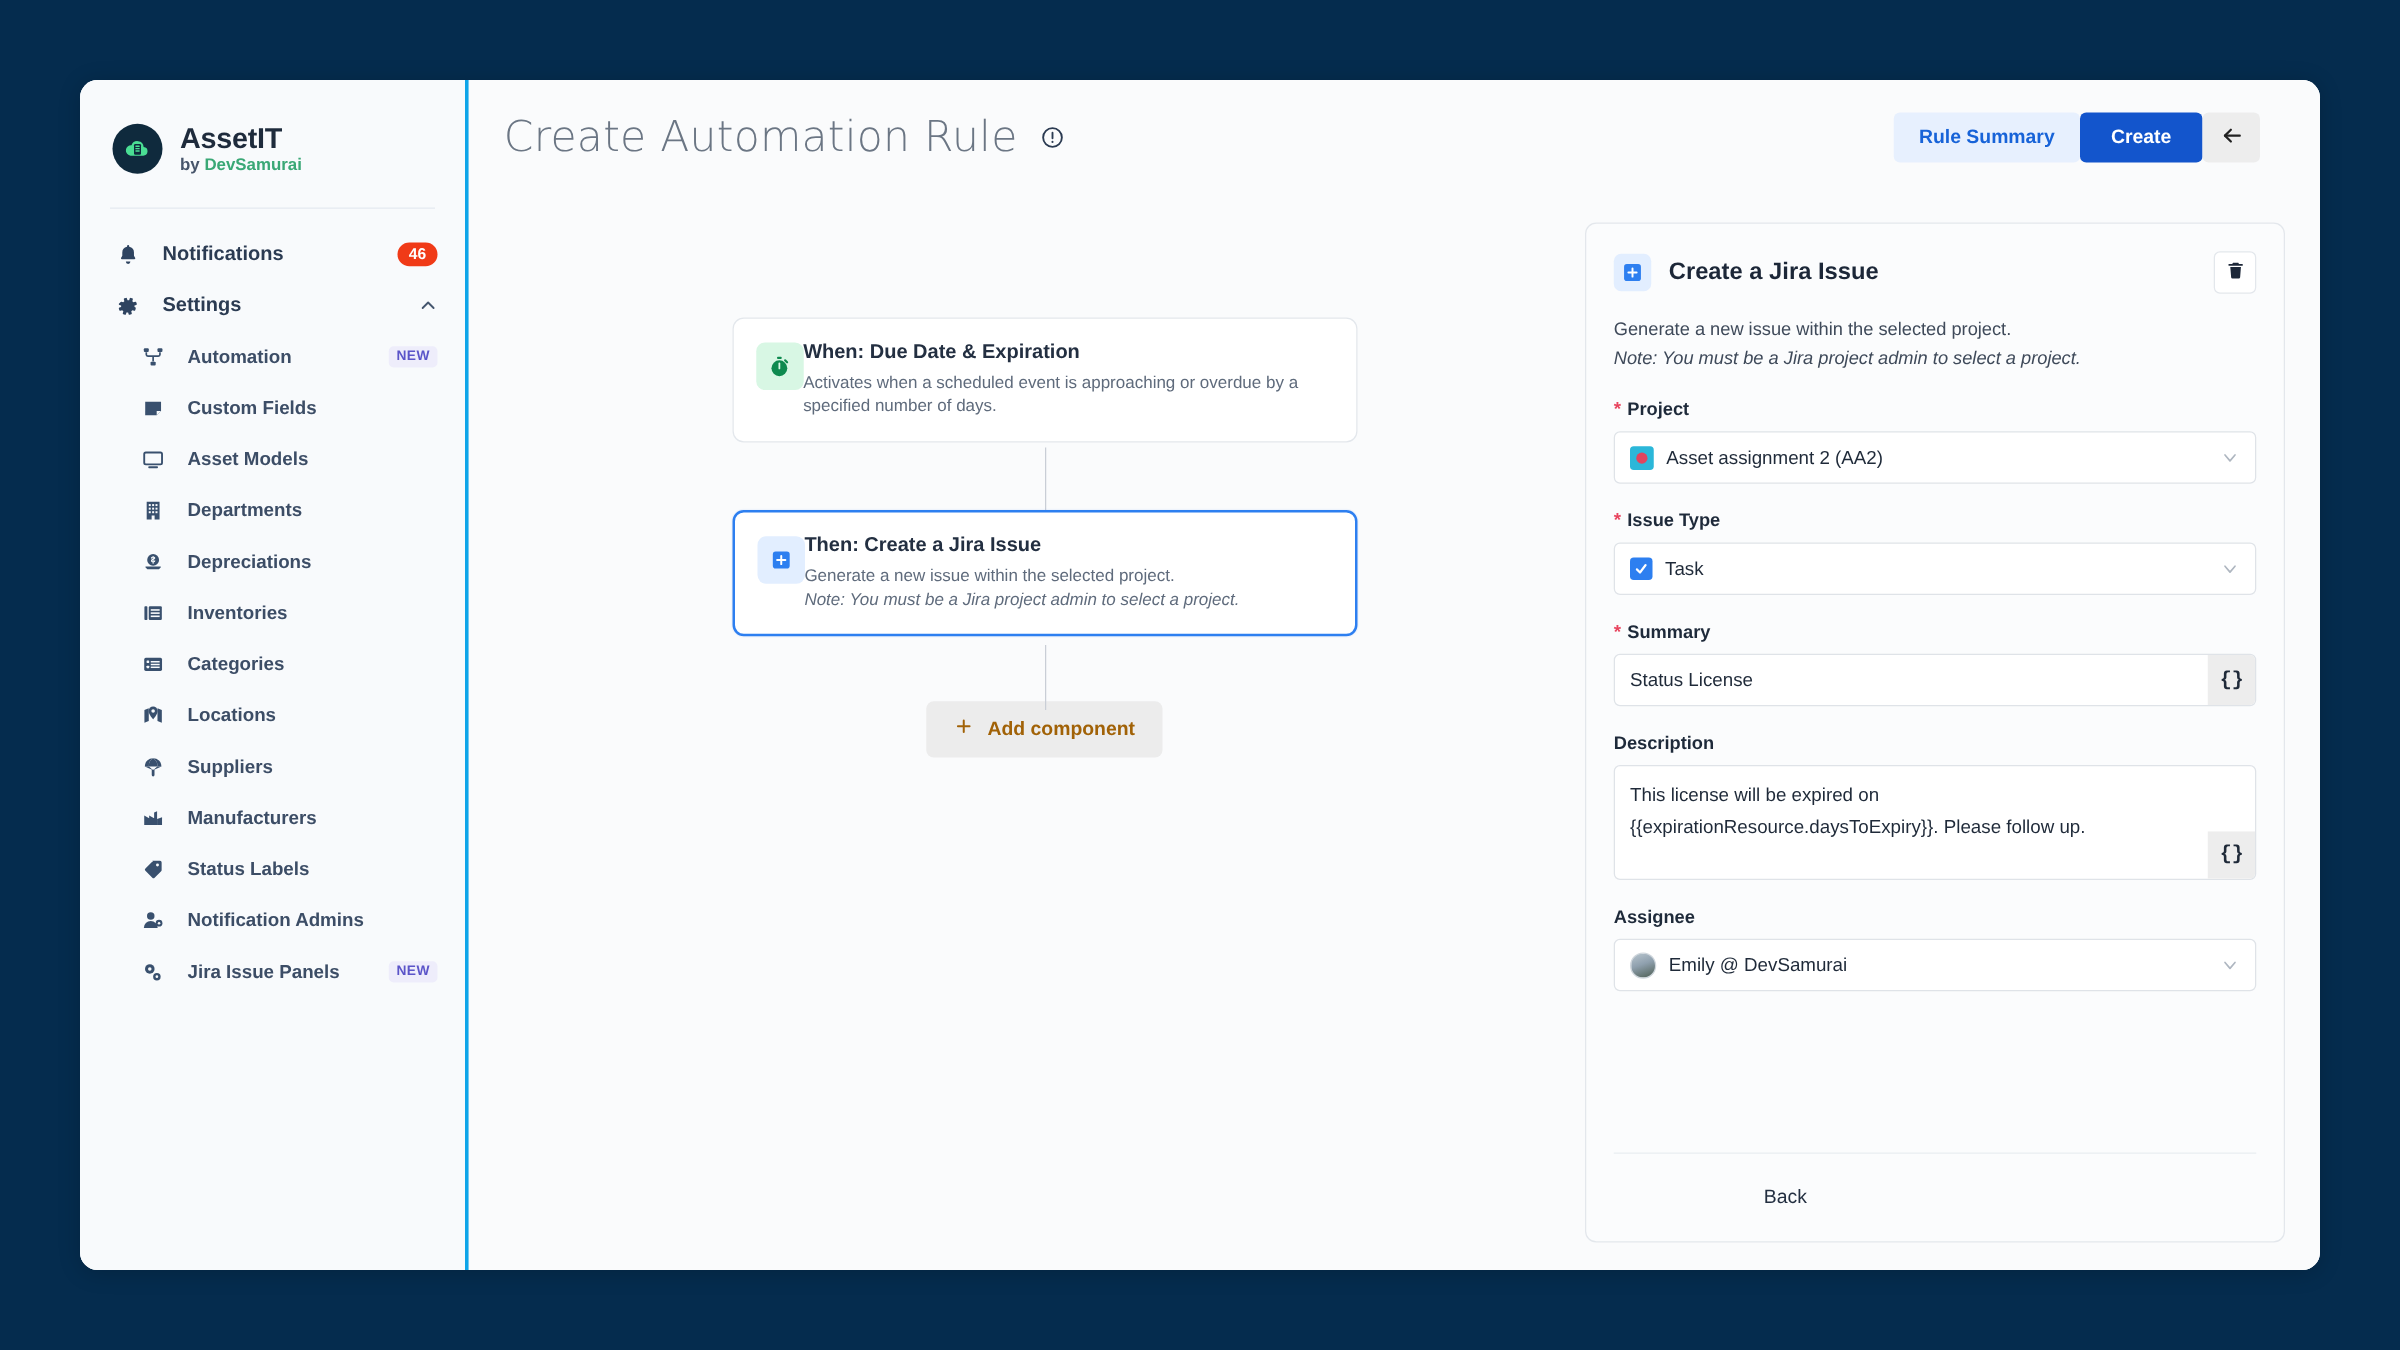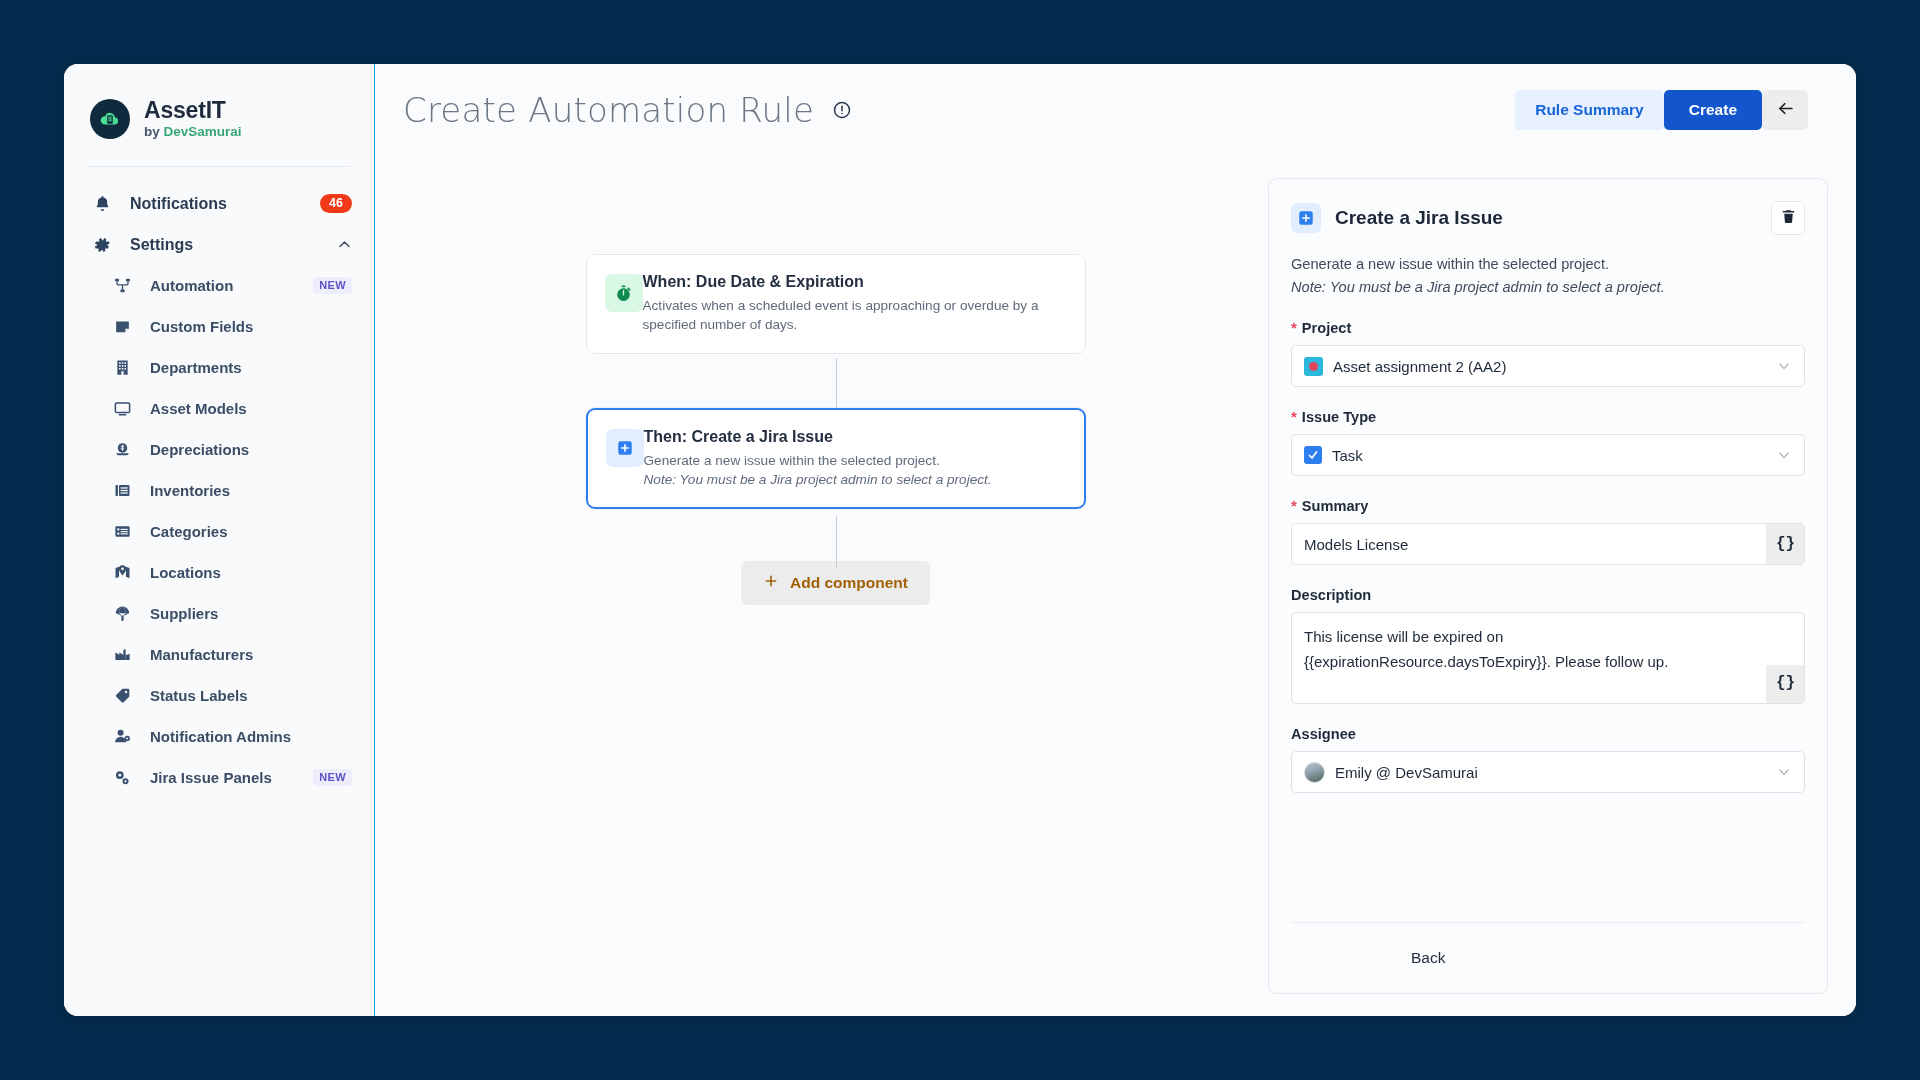--- a/index.html
+++ b/index.html
@@ -17,21 +17,21 @@
     border-radius: 14px;
     display: flex;
     overflow: hidden;
     box-shadow: 0 2px 18px rgba(0,0,0,.18);
   }
 
   
   .sidebar {
     width: 311px;
     background: #f8fafc;
-    border-right: 1px solid #0ea5e9;
+    border-right: 3px solid #0ea5e9;
     padding: 0 0 0 0;
     display: flex; flex-direction: column;
     flex: 0 0 311px;
   }
   .brand {
     display: flex; align-items: center;
     gap: 14px;
     padding: 34px 0 0 26px;
   }
   .brand-logo {
@@ -427,44 +427,44 @@
           <svg width="19" height="19" viewBox="0 0 24 24" fill="currentColor">
             <path d="M4 5.6h16v9.2l-4.4 4.4H4z" rx="2"></path>
             <path d="M20 14.8l-4.4 4.4v-4.4z" fill="#f8fafc"></path>
           </svg>
         </span>
         <span class="lbl">Custom Fields</span>
       </div>
 
       <div class="nav-row sub">
         <span class="ic">
+          <svg width="19" height="19" viewBox="0 0 24 24" fill="none" stroke="currentColor" stroke-width="1.9">
+            <rect x="3" y="5" width="18" height="12" rx="1.6"></rect>
+            <path d="M8 20h8" stroke-linecap="round"></path>
+          </svg>
+        </span>
+        <span class="lbl">Asset Models</span>
+      </div>
+
+      <div class="nav-row sub">
+        <span class="ic">
           <svg width="19" height="19" viewBox="0 0 24 24" fill="currentColor">
             <path d="M5.5 3h13v18h-5v-4.2h-3V21h-5z"></path>
             <rect x="7.6" y="5.4" width="2" height="2" fill="#f8fafc"></rect>
             <rect x="11" y="5.4" width="2" height="2" fill="#f8fafc"></rect>
             <rect x="14.4" y="5.4" width="2" height="2" fill="#f8fafc"></rect>
             <rect x="7.6" y="9" width="2" height="2" fill="#f8fafc"></rect>
             <rect x="11" y="9" width="2" height="2" fill="#f8fafc"></rect>
             <rect x="14.4" y="9" width="2" height="2" fill="#f8fafc"></rect>
             <rect x="7.6" y="12.6" width="2" height="2" fill="#f8fafc"></rect>
             <rect x="11" y="12.6" width="2" height="2" fill="#f8fafc"></rect>
             <rect x="14.4" y="12.6" width="2" height="2" fill="#f8fafc"></rect>
           </svg>
         </span>
         <span class="lbl">Departments</span>
-      </div>
-
-      <div class="nav-row sub">
-        <span class="ic">
-          <svg width="19" height="19" viewBox="0 0 24 24" fill="none" stroke="currentColor" stroke-width="1.9">
-            <rect x="3" y="5" width="18" height="12" rx="1.6"></rect>
-            <path d="M8 20h8" stroke-linecap="round"></path>
-          </svg>
-        </span>
-        <span class="lbl">Asset Models</span>
       </div>
 
       <div class="nav-row sub">
         <span class="ic">
           <svg width="19" height="19" viewBox="0 0 24 24" fill="currentColor">
             <circle cx="12" cy="10" r="6"></circle>
             <path d="M12 6.6v6.8M10.3 8.2c0-.8.8-1.2 1.7-1.2s1.7.4 1.7 1.2-.9 1.1-1.7 1.3-1.7.5-1.7 1.3.8 1.2 1.7 1.2 1.7-.4 1.7-1.2" stroke="#f8fafc" stroke-width="1.1" fill="none" stroke-linecap="round"></path>
             <path d="M4.8 16.6h14.4c.5 0 .8.6.4 1l-1.5 1.5c-.2.2-.4.3-.7.3H6.6c-.3 0-.5-.1-.7-.3l-1.5-1.5c-.4-.4-.1-1 .4-1z"></path>
           </svg>
         </span>
@@ -715,21 +715,21 @@
             </span>
           </div>
         </div>
 
         <div class="field">
           <div class="field-label">
             <span class="req">*</span>
             <span>Summary</span>
           </div>
           <div class="textfield">
-            <span class="val">Models License</span>
+            <span class="val">Status License</span>
             <span class="brace-btn">{}</span>
           </div>
         </div>
 
         <div class="field">
           <div class="field-label">
             <span>Description</span>
           </div>
           <div class="textarea-wrap">
             <span>This license will be expired on {{expirationResource.daysToExpiry}}. Please follow up.</span>

